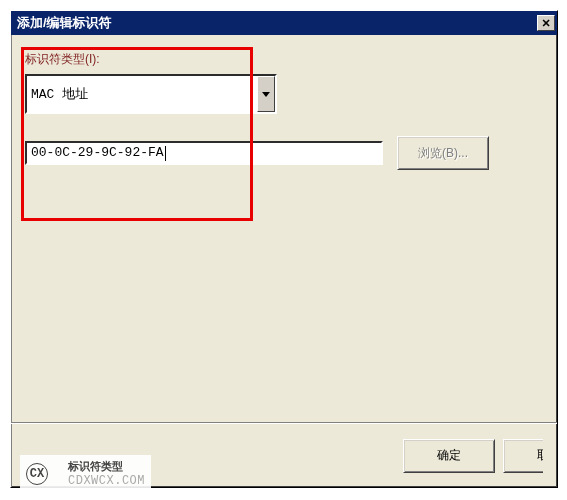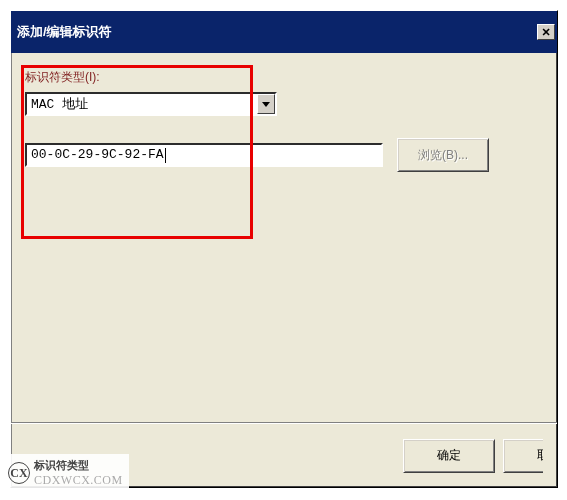--- a/index.html
+++ b/index.html
@@ -16,21 +16,21 @@
     background: #ECE9D8;
     border: 1px solid #000;
     border-top-color: #fff;
     border-left-color: #fff;
     box-shadow: 1px 1px 0 #808080 inset, -1px -1px 0 #404040 inset;
     position: relative;
     display: flex;
     flex-direction: column;
   }
   .titlebar {
-    height: 42px;
+    height: 24px;
     background: #0A246A;
     display: flex;
     align-items: center;
     justify-content: space-between;
     padding: 0 2px 0 6px;
     flex-shrink: 0;
   }
   .titlebar-text {
     color: #fff;
     font-weight: bold;
@@ -70,21 +70,21 @@
     display: block;
     margin-bottom: 6px;
     color: #7f1d1d;
   }
   .row-type {
     margin-bottom: 22px;
   }
   .combo {
     display: inline-flex;
     width: 252px;
-    height: 24px;
+    height: 40px;
     background: #fff;
     border: 2px inset #fff;
     border-top-color: #808080;
     border-left-color: #808080;
     align-items: center;
   }
   .combo-text {
     flex: 1;
     padding: 0 4px;
     font-family: "Courier New", "SimSun", monospace;
@@ -163,27 +163,27 @@
     gap: 8px;
     flex-shrink: 0;
   }
   .cancel-cropped {
     width: 40px;
     overflow: hidden;
   }
   .watermark {
     position: fixed;
     bottom: 8px;
-    left: 2px;
-    font-family: Liberation Serif, serif;
+    left: 20px;
+    font-family: Liberation Mono, monospace;
     font-size: 11px;
     color: #888;
     display: flex;
     align-items: center;
-    gap: 4px;
+    gap: 20px;
     background: rgba(255,255,255,0.9);
     padding: 4px 6px;
     pointer-events: none;
   }
   .watermark-logo {
     width: 22px;
     height: 22px;
     border: 1.5px solid #444;
     border-radius: 50%;
     display: flex;

